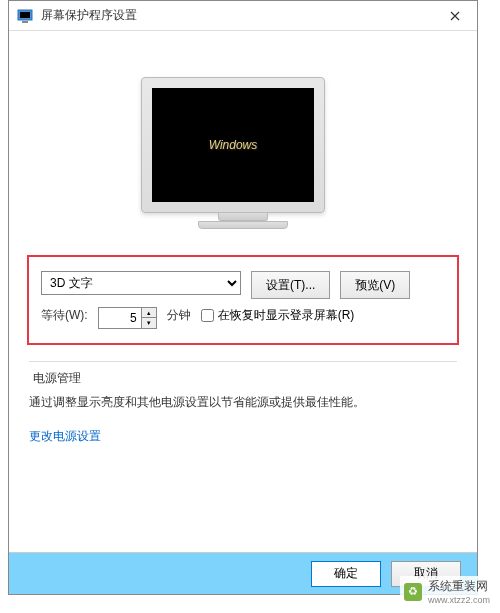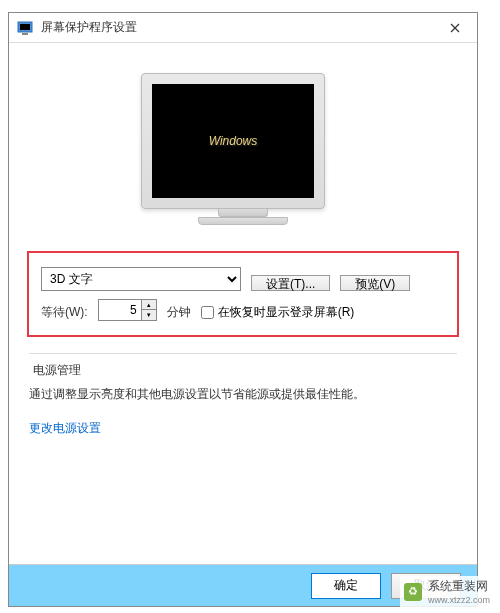--- a/index.html
+++ b/index.html
@@ -1,38 +1,38 @@
 <!DOCTYPE html>
 <html><head>
 <meta charset="utf-8">
 <style>
 * { box-sizing: border-box; margin: 0; padding: 0; }
 body { font-family: "Microsoft YaHei", "Segoe UI", sans-serif; font-size: 12px; background: #fff; width: 500px; height: 613px; position: relative; }
-.window { width: 470px; height: 595px; border: 1px solid #888; background: #fff; position: absolute; left: 8px; top: 12px; display: flex; flex-direction: column; }
+.window { width: 470px; height: 595px; border: 1px solid #888; background: #fff; position: absolute; left: 8px; top: 0; display: flex; flex-direction: column; gap: 16px; }
 .titlebar { height: 30px; display: flex; align-items: center; padding: 0 8px; border-bottom: 1px solid #ddd; }
 .titlebar-icon { width: 16px; height: 16px; display: inline-flex; margin-right: 8px; }
 .titlebar-title { flex: 1; color: #333; }
 .close-btn { width: 28px; height: 28px; display: flex; align-items: center; justify-content: center; color: #333; font-size: 16px; cursor: pointer; }
 .tab-row { padding: 4px 8px 0 8px; border-bottom: 1px solid #ccc; }
 .tab { display: inline-block; padding: 6px 12px; border: 1px solid #ccc; border-bottom: 1px solid #fff; background: #fff; position: relative; top: 1px; }
 .content { flex: 1; padding: 12px 18px; display: flex; flex-direction: column; gap: 14px; }
 .monitor-preview { display: flex; justify-content: center; padding: 18px 0 10px 0; }
 .monitor { width: 204px; height: 154px; position: relative; }
 .monitor-frame { width: 184px; height: 136px; background: linear-gradient(#e8e8e8, #dcdcdc); border: 1px solid #bbb; border-radius: 4px; padding: 10px; box-shadow: 0 2px 4px rgba(0,0,0,0.15); }
 .monitor-screen { width: 100%; height: 100%; background: #000; display: flex; align-items: center; justify-content: center; }
 .monitor-screen-text { color: #e8d080; font-size: 12px; font-style: italic; text-shadow: 1px 1px 2px rgba(255,255,255,0.2); }
 .monitor-stand { width: 50px; height: 8px; background: linear-gradient(#ddd,#ccc); margin: 0 auto; border: 1px solid #bbb; border-top: none; border-radius: 0 0 3px 3px; }
 .monitor-base { width: 90px; height: 8px; background: linear-gradient(#e0e0e0,#d0d0d0); margin: 0 auto; border: 1px solid #bbb; border-radius: 0 0 4px 4px; }
 .fieldset { border: 2px solid #e63946; padding: 10px 12px 14px 12px; position: relative; }
 .fieldset.plain { border: none; padding: 0 2px; }
 .fieldset-label { background: #fff; padding: 0 4px; color: #333; margin-bottom: 6px; display: block; }
-.row { display: flex; align-items: flex-end; gap: 10px; margin-top: 8px; }
+.row { display: flex; align-items: flex-start; gap: 10px; margin-top: 8px; }
 .row:first-child { margin-top: 4px; }
 select.dropdown { width: 200px; height: 24px; border: 1px solid #888; background: #fff; padding: 0 4px; font-family: inherit; font-size: 12px; }
-.btn { height: 16px; padding: 0 14px; border: 1px solid #999; background: linear-gradient(#f8f8f8,#e8e8e8); cursor: pointer; font-family: inherit; font-size: 12px; }
+.btn { height: 28px; padding: 0 14px; border: 1px solid #999; background: linear-gradient(#f8f8f8,#e8e8e8); cursor: pointer; font-family: inherit; font-size: 12px; }
 .label { color: #333; }
 .spinner { display: flex; align-items: center; }
 .spinner input { width: 44px; height: 22px; border: 1px solid #888; text-align: right; padding-right: 4px; font-family: inherit; font-size: 12px; }
 .spinner-btns { display: flex; flex-direction: column; border: 1px solid #888; border-left: none; }
 .spinner-btn { width: 14px; height: 10px; font-size: 6px; line-height: 6px; background: #eee; border: none; cursor: pointer; display: flex; align-items: center; justify-content: center; }
 .spinner-btn:first-child { border-bottom: 1px solid #888; }
 .checkbox-wrap { display: flex; align-items: center; gap: 4px; }
 .checkbox-wrap input { width: 13px; height: 13px; }
 .link { color: #0066cc; cursor: pointer; margin-top: 16px; display: inline-block; }
 .desc { color: #333; margin-top: 6px; line-height: 1.6; }

